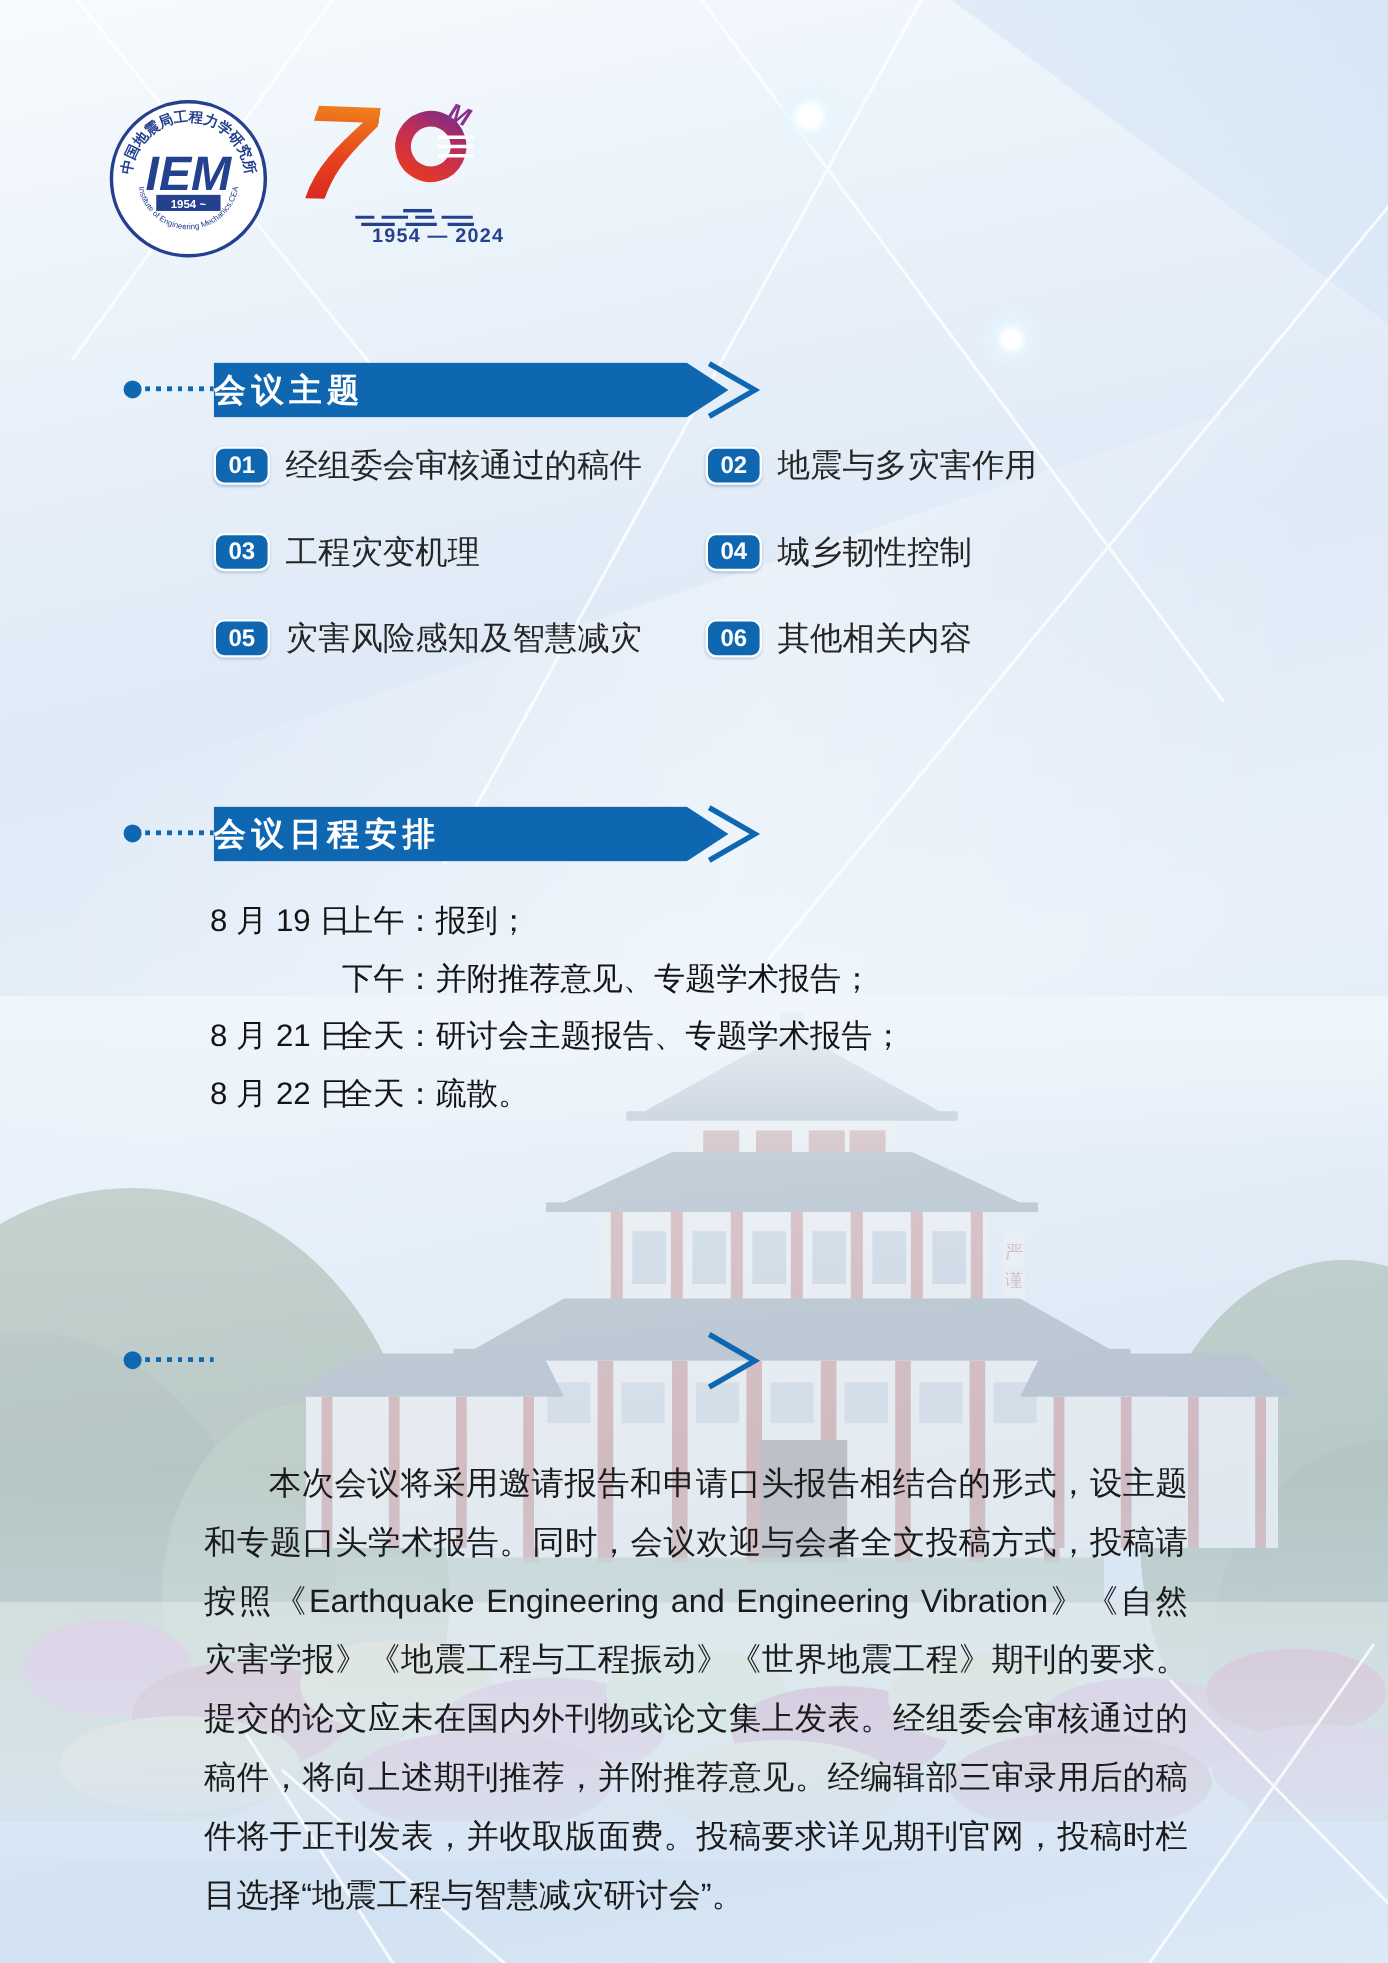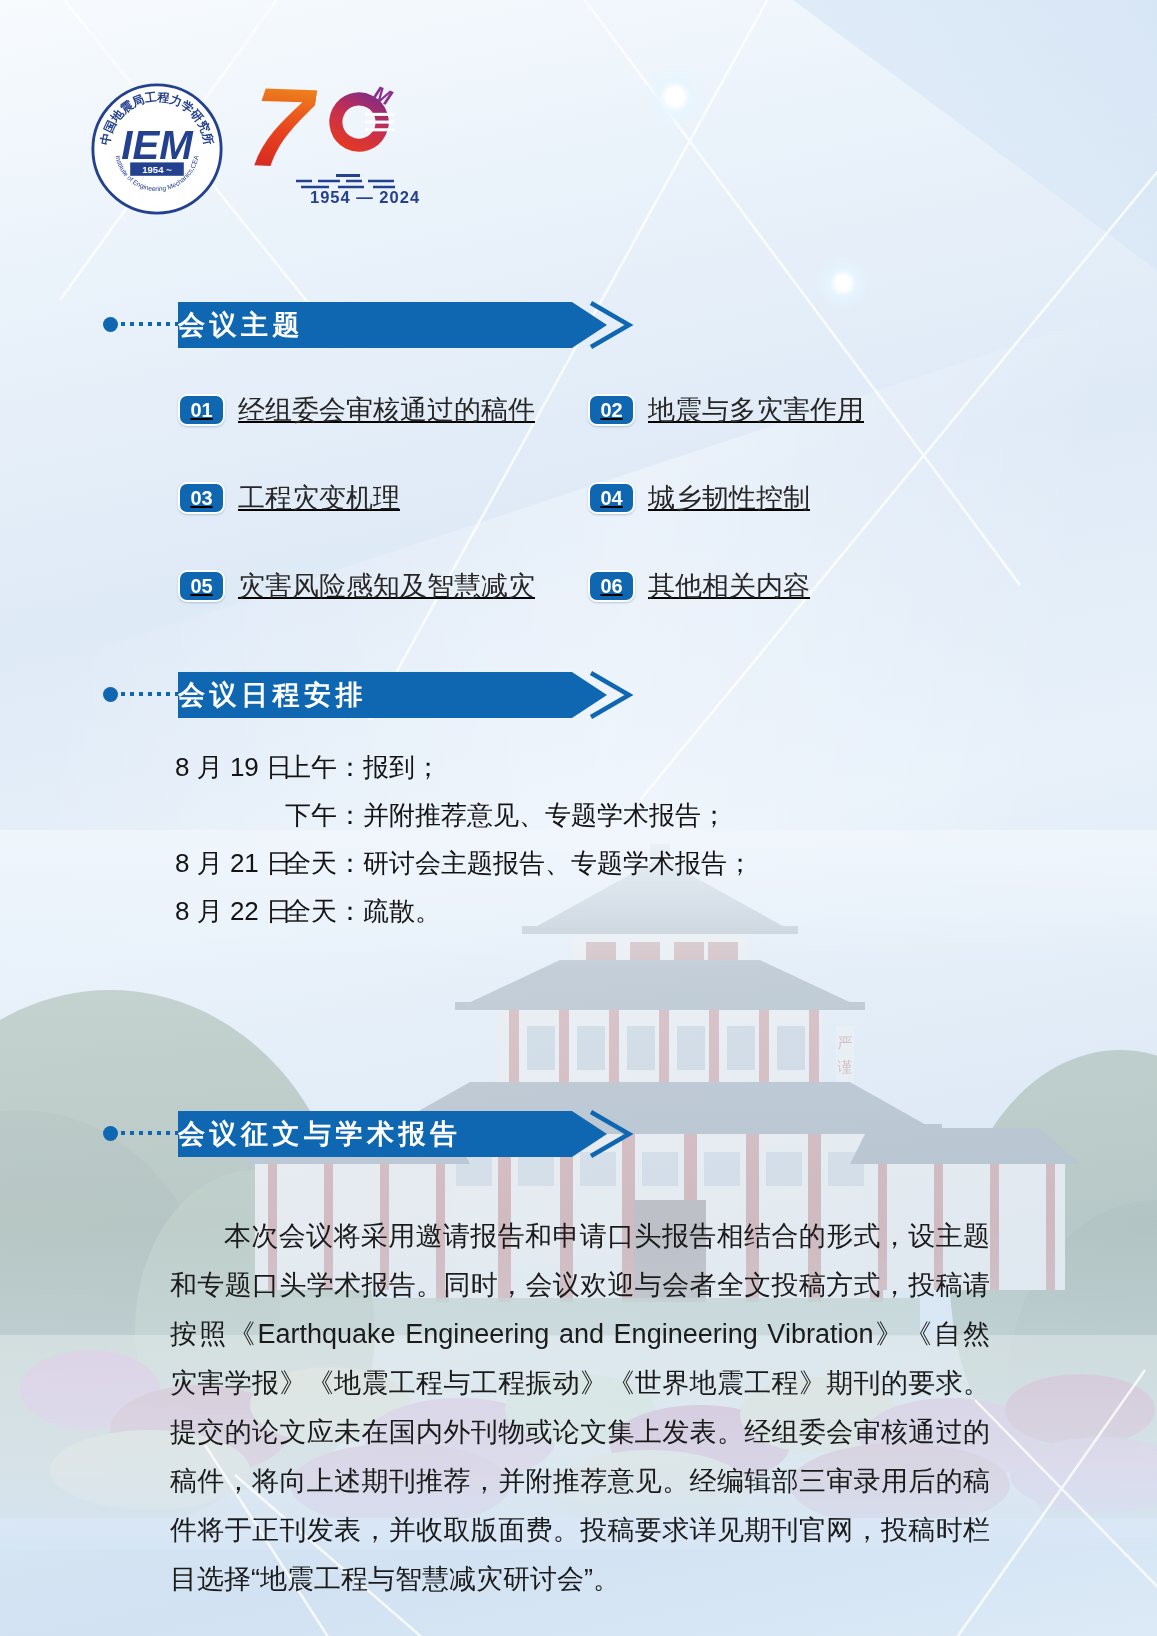--- a/index.html
+++ b/index.html
@@ -40,21 +40,21 @@
   .sec{position:absolute;left:0;width:100%;height:46px;}
   .sec .dot{position:absolute;left:103px;top:15px;width:15px;height:15px;border-radius:50%;background:#0f67b2;}
   .sec .dots{position:absolute;left:121px;top:20px;width:57px;height:4px;
     background:repeating-linear-gradient(90deg,#0f67b2 0 4px,transparent 4px 9px);}
   .sec .banner{position:absolute;left:178px;top:0;width:429px;height:46px;background:#0f67b2;
     clip-path:polygon(0 0,calc(100% - 35px) 0,100% 50%,calc(100% - 35px) 100%,0 100%);}
   .sec .banner-t{display:block;line-height:46px;font-size:27px;font-weight:700;
     letter-spacing:4.5px;color:#ffffff;white-space:nowrap;}
   .sec .chev{position:absolute;left:588px;top:-2px;}
   
-  .topics{position:absolute;left:178px;top:394px;display:grid;grid-template-columns:410px auto;row-gap:56px;text-decoration:underline;}
+  .topics{position:absolute;left:178px;top:372px;display:grid;grid-template-columns:410px auto;row-gap:40px;}
   .topic{display:flex;align-items:center;gap:13px;height:32px;}
   .badge{box-sizing:border-box;width:47px;height:32px;border-radius:9px;background:#0f67b2;border:2px solid #ffffff;
     color:#fff;font-weight:700;font-size:20px;display:flex;align-items:center;justify-content:center;
     box-shadow:0 1px 2px rgba(15,70,130,.25);}
   .topic-label{font-size:27px;color:#262626;white-space:nowrap;line-height:32px;}
   
   .schedule{position:absolute;left:175px;top:752px;font-size:26px;color:#141414;}
   .srow{display:flex;height:30px;line-height:30px;margin-bottom:18px;white-space:nowrap;}
   .sdate{width:110px;flex:0 0 110px;}
   
@@ -282,23 +282,20 @@
     </div>
     <div class="srow">
       <span class="sdate">8 月 22 日</span>
       <span class="sentry">全天：疏散。</span>
     </div>
   </div>
 
   <div class="sec" style="top:1111px">
     <span class="dot"></span>
     <span class="dots"></span>
-    <div class="banner">
-      <span class="banner-t">会议征文与学术报告</span>
-    </div>
     <svg class="chev" width="46" height="50" viewBox="0 0 46 50">
       <path d="M3 3 L41 25 L3 47" fill="none" stroke="#0f67b2" stroke-width="4.5"></path>
     </svg>
   </div>
 
   <p class="cfp">本次会议将采用邀请报告和申请口头报告相结合的形式，设主题和专题口头学术报告。同时，会议欢迎与会者全文投稿方式，投稿请按照《Earthquake Engineering and Engineering Vibration》《自然灾害学报》《地震工程与工程振动》《世界地震工程》期刊的要求。提交的论文应未在国内外刊物或论文集上发表。经组委会审核通过的稿件，将向上述期刊推荐，并附推荐意见。经编辑部三审录用后的稿件将于正刊发表，并收取版面费。投稿要求详见期刊官网，投稿时栏目选择“地震工程与智慧减灾研讨会”。</p>
 
 </div>
 
 </body></html>

